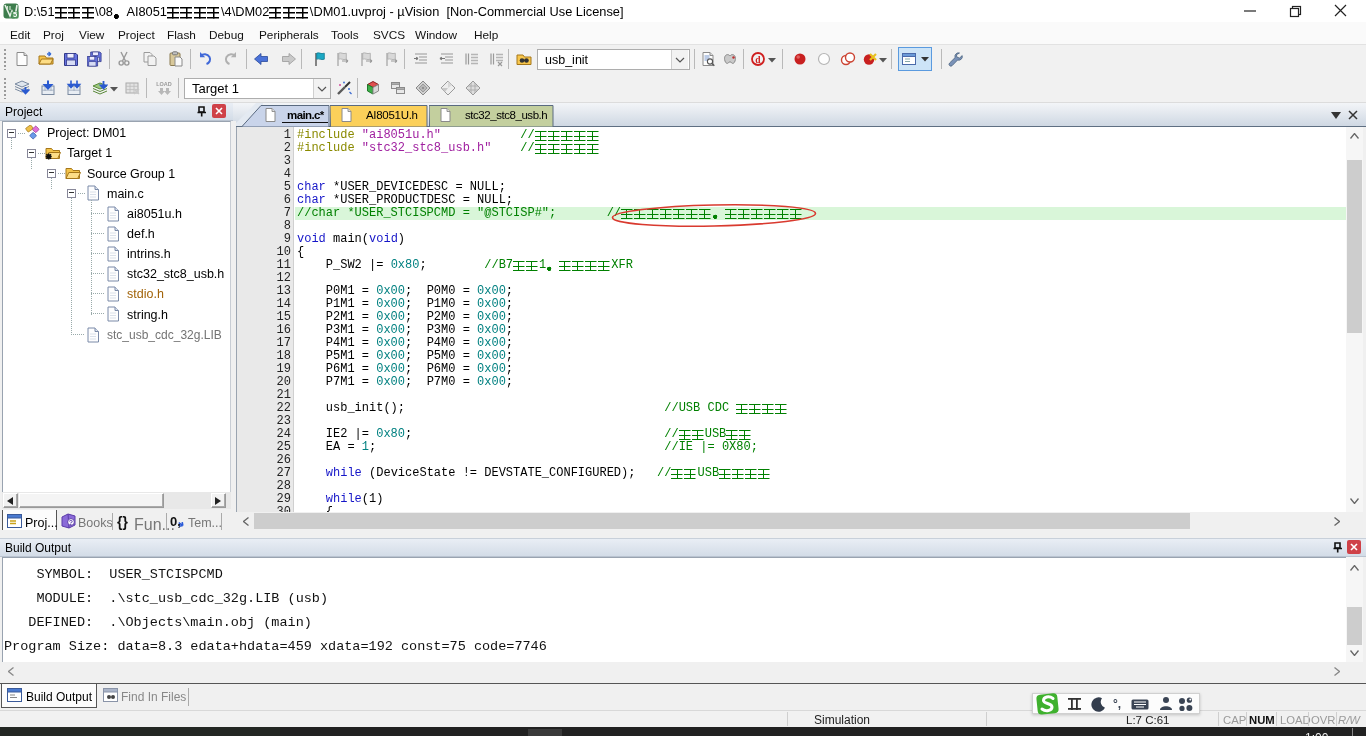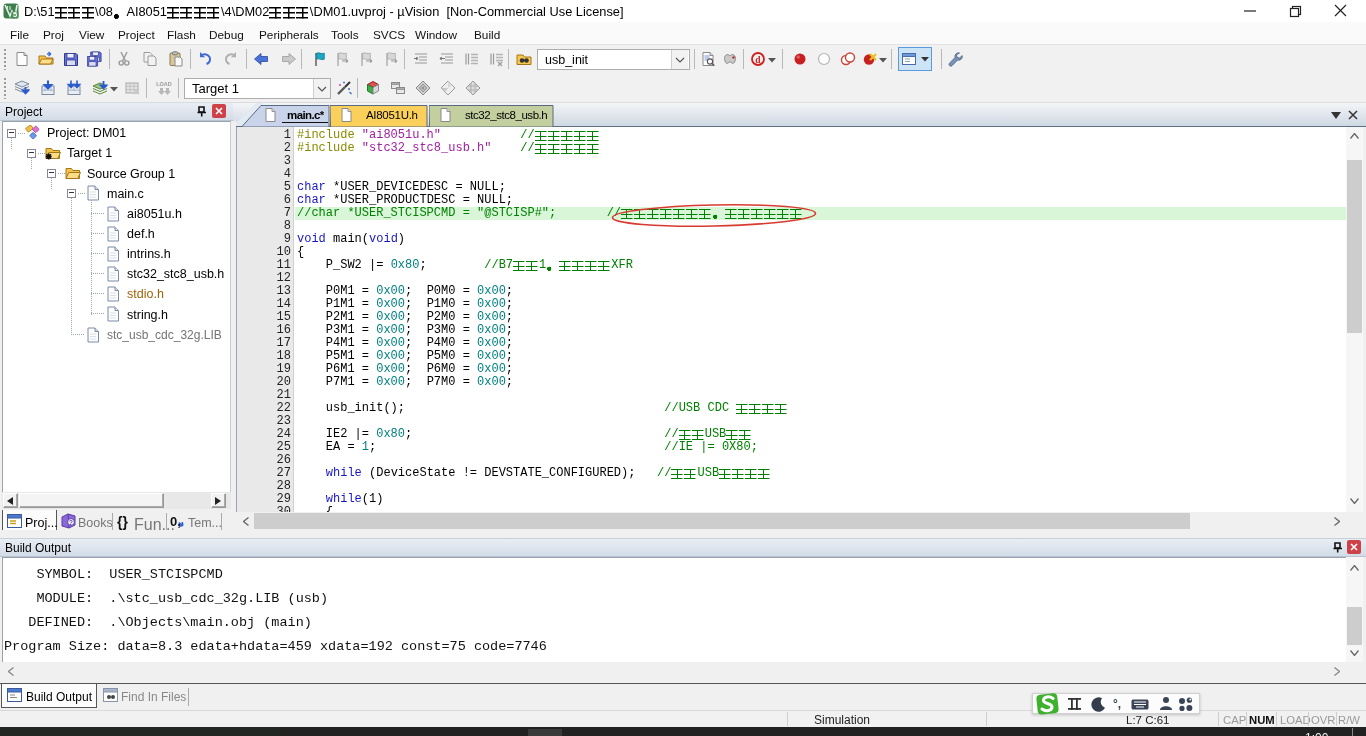--- a/index.html
+++ b/index.html
@@ -33,31 +33,31 @@
 <text x="12" y="14.4" font-size="7.5" font-weight="bold" fill="#fff" text-anchor="middle" font-family="Liberation Sans">5</text>
 </svg>
 <div class="a" style="left:24px;top:3px;height:18px;line-height:17px;font-size:12.8px;color:#000;white-space:nowrap">D:\51<span class="cjt"></span><span class="cjt"></span><span class="cjt"></span>\08<span class="cjtc"></span>AI8051<span class="cjt"></span><span class="cjt"></span><span class="cjt"></span><span class="cjt"></span>\4\DM02<span class="cjt"></span><span class="cjt"></span><span class="cjt"></span>\DM01.uvproj - µVision&nbsp;&nbsp;[Non-Commercial Use License]</div>
 <svg class="a" style="left:1240px;top:0" width="126" height="22" viewBox="0 0 126 22">
 <path d="M4 11 h12" stroke="#222" stroke-width="1.2"></path>
 <rect x="52.5" y="6.5" width="8" height="8" fill="none" stroke="#222" stroke-width="1.2"></rect>
 <rect x="50.5" y="8.5" width="8" height="8" fill="#fff" stroke="#222" stroke-width="1.2"></rect>
 <path d="M95 5 l11 11 M106 5 l-11 11" stroke="#222" stroke-width="1.2"></path>
 </svg>
 <div class="a" style="left:0;top:22px;width:1366px;height:23px;background:#fafafa;border-bottom:1px solid #e2e2e2"></div>
-<div class="a" style="left:10px;top:28px;font-size:11.8px;color:#111">File</div>
+<div class="a" style="left:10px;top:28px;font-size:11.8px;color:#111">Edit</div>
 <div class="a" style="left:43px;top:28px;font-size:11.8px;color:#111">Proj</div>
 <div class="a" style="left:79px;top:28px;font-size:11.8px;color:#111">View</div>
 <div class="a" style="left:118px;top:28px;font-size:11.8px;color:#111">Project</div>
 <div class="a" style="left:167px;top:28px;font-size:11.8px;color:#111">Flash</div>
 <div class="a" style="left:209px;top:28px;font-size:11.8px;color:#111">Debug</div>
 <div class="a" style="left:259px;top:28px;font-size:11.8px;color:#111">Peripherals</div>
 <div class="a" style="left:331px;top:28px;font-size:11.8px;color:#111">Tools</div>
 <div class="a" style="left:373px;top:28px;font-size:11.8px;color:#111">SVCS</div>
 <div class="a" style="left:415px;top:28px;font-size:11.8px;color:#111">Window</div>
-<div class="a" style="left:474px;top:28px;font-size:11.8px;color:#111">Build</div>
+<div class="a" style="left:474px;top:28px;font-size:11.8px;color:#111">Help</div>
 <div class="a" style="left:0;top:45px;width:1366px;height:29px;background:#f1f1f1"></div>
 <div class="a" style="left:0;top:74px;width:1366px;height:29px;background:#f1f1f1;border-bottom:1px solid #dcdcdc"></div>
 <div class="a" style="left:4px;top:48px;width:2px;height:22px;background-image:radial-gradient(circle,#9a9a9a 0.8px,transparent 1px);background-size:2px 4px"></div>
 <div class="a" style="left:4px;top:77px;width:2px;height:22px;background-image:radial-gradient(circle,#9a9a9a 0.8px,transparent 1px);background-size:2px 4px"></div>
 <svg class="a" style="left:14px;top:51px" width="16" height="16" viewBox="0 0 16 16">
     <path d="M3 1.5 h7 l3 3 V14.5 H3 Z" fill="#fdfdfd" stroke="#8a8a8a" stroke-width="1"></path>
     <path d="M10 1.5 v3 h3" fill="#dcdcdc" stroke="#8a8a8a" stroke-width="1"></path>
   </svg>
 <svg class="a" style="left:38px;top:51px" width="16" height="16" viewBox="0 0 16 16">
     <path d="M1 5 h6 l1.5 2 H15 V13 H1 Z" fill="#f7c64c" stroke="#a5771b" stroke-width="1"></path>
@@ -612,21 +612,21 @@
 <div class="a" style="left:0;top:710px;width:1366px;height:17px;background:#f1f1f1;border-top:1px solid #d8d8d8"></div>
 <div class="a" style="left:787px;top:712px;width:1px;height:14px;background:#cfcfcf"></div>
 <div class="a" style="left:814px;top:713px;font-size:12px;color:#222">Simulation</div>
 <div class="a" style="left:986px;top:712px;width:1px;height:14px;background:#cfcfcf"></div>
 <div class="a" style="left:1126px;top:714px;font-size:11.5px;color:#222;font-family:Liberation Sans, sans-serif">L:7 C:61</div>
 <div class="a" style="left:1218px;top:712px;width:1px;height:14px;background:#cfcfcf"></div>
 <div class="a" style="left:1223px;top:714px;font-size:11.3px;color:#9a9a9a;">CAP</div>
 <div class="a" style="left:1249px;top:714px;font-size:11.3px;color:#111;font-weight:bold;">NUM</div>
 <div class="a" style="left:1280px;top:714px;font-size:11.3px;color:#9a9a9a;">LOAD</div>
 <div class="a" style="left:1311px;top:714px;font-size:11.3px;color:#9a9a9a;">OVR</div>
-<div class="a" style="left:1338px;top:714px;font-size:11.3px;color:#9a9a9a;">R/W</div>
+<div class="a" style="left:1338px;top:714px;font-size:11.3px;color:#9a9a9a;font-style:italic;">R/W</div>
 <div class="a" style="left:1246px;top:712px;width:1px;height:14px;background:#cfcfcf"></div>
 <div class="a" style="left:1276px;top:712px;width:1px;height:14px;background:#cfcfcf"></div>
 <div class="a" style="left:1308px;top:712px;width:1px;height:14px;background:#cfcfcf"></div>
 <div class="a" style="left:1336px;top:712px;width:1px;height:14px;background:#cfcfcf"></div>
 <div class="a" style="left:0;top:727px;width:1366px;height:9px;background:#212121"></div>
 <div class="a" style="left:0;top:727px;width:280px;height:9px;background:#232723"></div>
 <div class="a" style="left:528px;top:729px;width:34px;height:7px;background:#3a3a3a"></div>
 <div class="a" style="left:1305px;top:731px;width:36px;height:5px;overflow:hidden">
     <div style="font-size:12px;color:#eee;font-family:'Liberation Sans'">1:00</div>
   </div>

